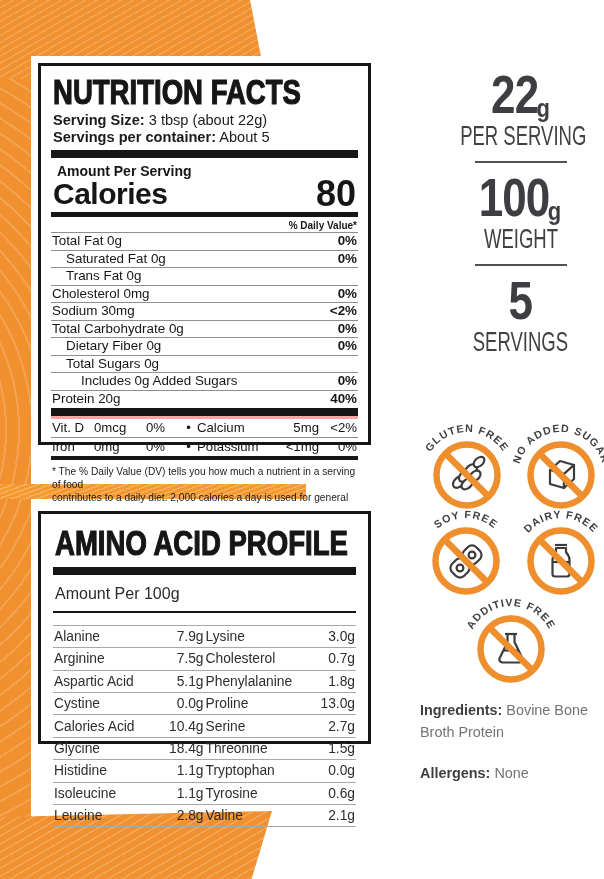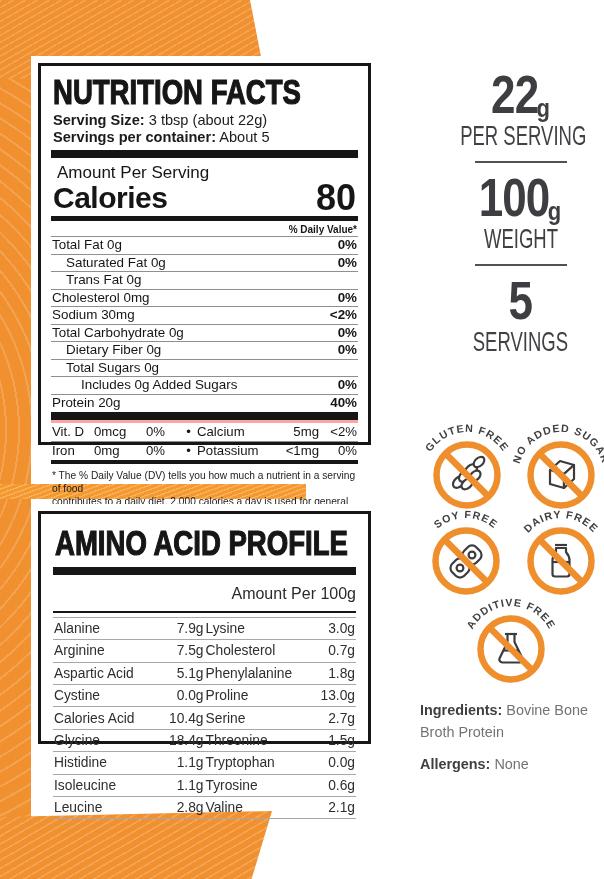--- a/index.html
+++ b/index.html
@@ -30,21 +30,21 @@
     -webkit-text-stroke:1px #161616;letter-spacing:0;margin:7px 0 5px 2px;color:#161616;}
 
   .serv-line{font-size:14.6px;line-height:1.15;margin-left:2px;color:#1b1b1b;}
   .serv-line .b{font-weight:700;}
   .bar{background:#161616;}
   .bar8{height:8px;margin:4px 0 2px;}
   .bar5{height:5px;margin:1px 0 0;}
   .bar7{height:8px;margin:1px 0 0;}
   .bar3{height:3.5px;margin:1px 0 2px;}
 
-  .aps{font-weight:400;font-size:17px;padding:3px 0 0 6px;}
+  .aps{font-weight:700;font-size:14px;padding:3px 0 0 6px;}
   .cal-row{display:flex;justify-content:space-between;align-items:flex-end;padding:0 2px 2px 2px;}
   .cal-word{font-size:30px;font-weight:700;letter-spacing:-.5px;line-height:1;}
   .cal-num{font-size:36px;font-weight:700;line-height:.85;}
   .dv-head{text-align:right;font-weight:700;font-size:10px;padding:3px 1px 1px;}
 
   .nrow{display:flex;justify-content:space-between;align-items:center;min-height:15.3px;
     font-size:13.4px;border-top:1px solid #8f8f8f;padding:.6px 1px;line-height:1.05;}
   .nrow .lab .b{font-weight:400;}
   .nrow .dv{font-weight:700;}
   .ind1{padding-left:15px;}
@@ -53,23 +53,23 @@
   .vit-row{display:grid;grid-template-columns:42px 52px 34px 1fr 78px 44px 38px;
     font-size:13.2px;min-height:16.6px;align-items:center;padding:.5px 1px;}
   .vit-row .r{text-align:right;}
   .vit-row .c{text-align:center;color:#161616;}
   .vit-sep{border-top:1px solid #8f8f8f;}
   .vit-wrap{border-top:3px solid #fca5a5;}
 
   .footnote{font-size:10.2px;line-height:1.3;padding:3px 1px 0;color:#1c1c1c;}
 
   
-  .amino-sub{font-size:16px;color:#2b2b2d;margin:10px 0 8px 2px;text-align:right;}
+  .amino-sub{font-size:16px;color:#2b2b2d;margin:10px 0 8px 2px;}
   .amino-line{height:2px;background:#161616;}
-  .amino-cols{display:flex;margin-top:4px;}
+  .amino-cols{display:flex;margin-top:12px;}
   .amino-col{flex:1;}
   .arow{display:flex;justify-content:space-between;align-items:center;
     font-size:13.8px;color:#2e2e30;border-bottom:1px solid #a8a8a8;padding:3.1px 1px;line-height:1.1;}
   .amino-col .arow:first-child{border-top:1px solid #a8a8a8;}
 
   
   .stats{position:absolute;left:438px;top:72px;width:165px;text-align:center;color:#3e3e42;}
   .stat-value{line-height:.92;white-space:nowrap;}
   .sv-inner{display:inline-block;transform:scale(.88,1.06);font-size:50px;font-weight:800;letter-spacing:-1px;}
   .stat-unit{font-size:25px;font-weight:800;position:relative;top:4px;left:-2px;}
@@ -80,21 +80,21 @@
   
   .badge{position:absolute;width:96px;height:94px;}
   .badge svg{display:block;width:96px;height:94px;}
   .arc-label{font-size:10.6px;font-weight:700;letter-spacing:1.1px;fill:#3f3f41;
     font-family:"Liberation Sans",sans-serif;}
 
   
   .ingredients{position:absolute;left:420px;top:699px;width:180px;font-size:14.4px;
     line-height:1.55;color:#737375;}
   .ingredients .lbl{font-weight:700;color:#3f3f41;}
-  .allergens{margin-top:9px;}
+  .allergens{margin-top:18px;}
 </style>
 </head>
 <body>
 
 <div class="stage">
 
   <div class="stripe-left"></div>
   <div class="shape-top"></div>
   <div class="shape-mid"></div>
   <div class="shape-bottom"></div>

